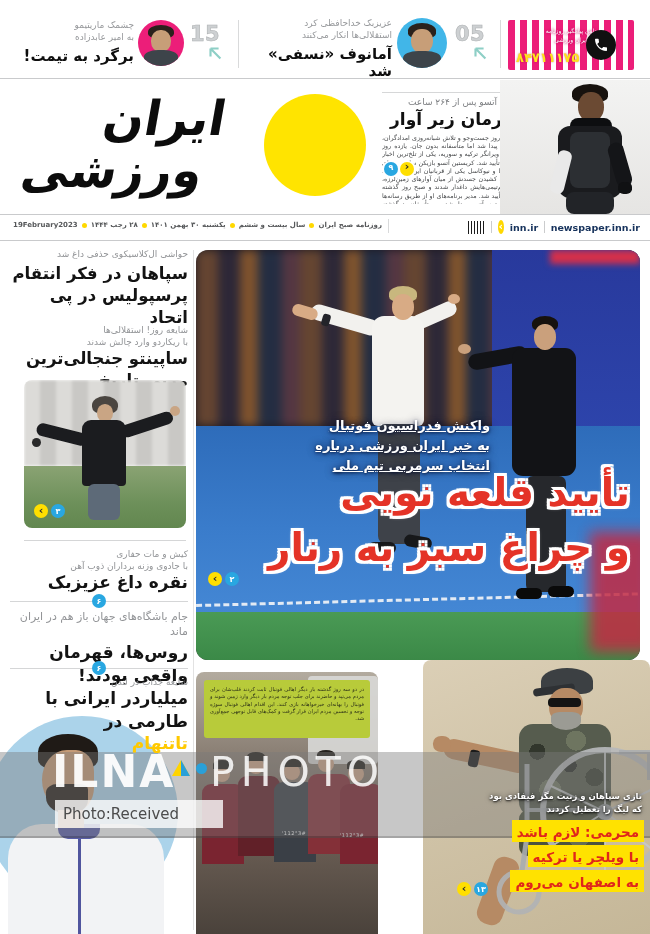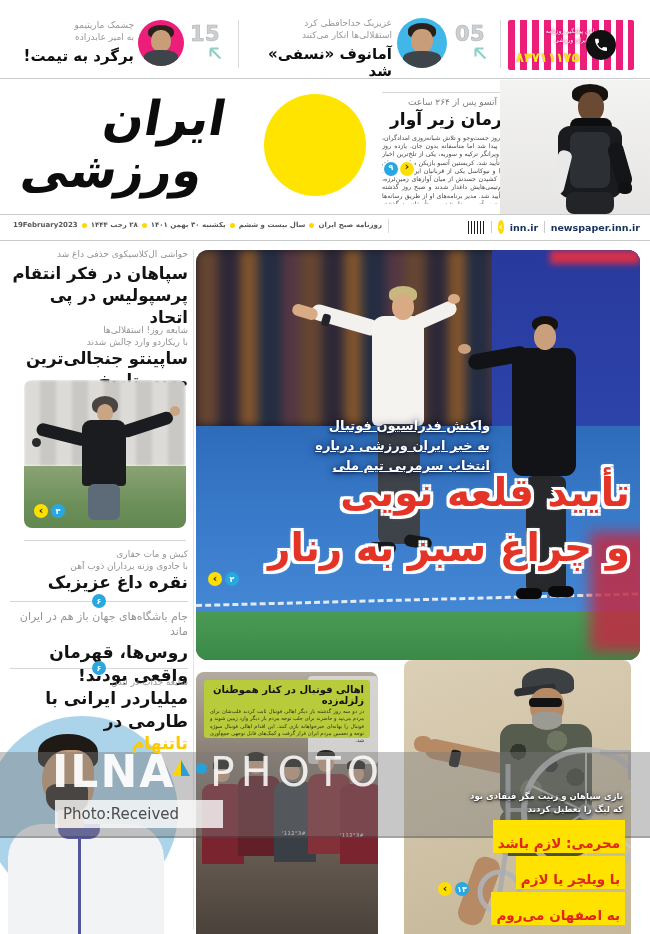--- a/index.html
+++ b/index.html
@@ -138,21 +138,21 @@
   .cw-head{position:absolute;width:16px;height:16px;border-radius:50%;background:#caa287;}
   .cw-cap{position:absolute;width:18px;height:9px;border-radius:50% 50% 0 0;background:#25211d;}
   .cw-body{position:absolute;width:42px;height:80px;border-radius:9px 9px 0 0;}
   .cw-j1{background:#7a2430;} .cw-j2{background:#612028;} .cw-j3{background:#843038;} .cw-j4{background:#3a3f46;}
   .cw-jtext{position:absolute;font-size:5px;color:#eee;letter-spacing:.5px;}
   .gbox{position:absolute;left:204px;top:680px;width:166px;height:58px;background:#b8cb3a;border-radius:3px;box-sizing:border-box;
         padding:4px 6px;z-index:6;}
   .gbox-title{font-size:10px;font-weight:900;color:#121212;direction:rtl;text-align:right;line-height:1.1;}
   .gbox-body{margin-top:2px;font-size:5.2px;line-height:1.4;color:#2e3218;direction:rtl;text-align:justify;}
   
-  .wc{position:absolute;left:404px;top:660px;width:227px;height:274px;border-radius:8px 8px 0 0;overflow:hidden;
+  .wc{position:absolute;left:423px;top:660px;width:227px;height:274px;border-radius:8px 8px 0 0;overflow:hidden;
       background:linear-gradient(160deg,#dbcfb6,#cfc2a6 50%,#c5b798);}
   .wc-cap{position:absolute;left:118px;top:8px;width:52px;height:26px;border-radius:50% 50% 22% 22%;background:#3c4043;}
   .wc-brim{position:absolute;left:110px;top:26px;width:42px;height:8px;border-radius:4px;background:#2e3134;transform:rotate(-8deg);}
   .wc-face{position:absolute;left:126px;top:28px;width:34px;height:36px;border-radius:45%;background:#b68a64;}
   .wc-glasses{position:absolute;left:125px;top:38px;width:33px;height:9px;border-radius:4px;background:#131313;}
   .wc-beard{position:absolute;left:128px;top:52px;width:30px;height:18px;border-radius:30% 30% 50% 50%;background:#9b9b94;}
   .wc-torso{position:absolute;left:96px;top:64px;width:92px;height:92px;border-radius:14px;background-color:#565c4e;
       background-image:radial-gradient(circle at 20% 30%,#31362c 0 8px,transparent 8px),
                        radial-gradient(circle at 62% 18%,#6e7560 0 10px,transparent 10px),
                        radial-gradient(circle at 82% 58%,#3a3f33 0 9px,transparent 9px),
@@ -163,21 +163,21 @@
   .wc-hand{position:absolute;left:10px;top:76px;width:18px;height:16px;border-radius:45%;background:#b68a64;}
   .wc-shorts{position:absolute;left:96px;top:150px;width:86px;height:46px;border-radius:9px;background-color:#4c523f;
       background-image:radial-gradient(circle at 30% 40%,#2f342a 0 9px,transparent 9px),
                        radial-gradient(circle at 70% 60%,#656c55 0 10px,transparent 10px);}
   .wc-legL{position:absolute;left:62px;top:196px;width:26px;height:70px;border-radius:11px;background:#b68a64;transform:rotate(20deg);}
   .wc-frame-svg{position:absolute;left:0;top:0;width:247px;height:274px;}
   .wc-kicker{position:absolute;right:8px;top:130px;direction:rtl;text-align:right;font-size:8.5px;font-weight:700;color:#fff;
       line-height:1.55;z-index:25;text-shadow:0 1px 2px rgba(0,0,0,.9),0 0 5px rgba(0,0,0,.65);}
   .wc-heads{position:absolute;right:6px;top:157px;direction:rtl;text-align:right;z-index:25;}
   .chip{display:inline-block;background:#ffe200;color:#e0261b;font-weight:900;font-size:13.5px;line-height:1.25;
-        padding:15px 5px 1px;margin-top:3px;}
+        padding:4px 5px 1px;margin-top:3px;}
   .wc-badges{position:absolute;left:14px;top:222px;display:flex;gap:3px;z-index:25;padding-left:20px;}
   
   .wm-band{position:absolute;left:0;top:752px;width:650px;height:84px;background:rgba(122,122,122,.42);z-index:20;}
   .wm-ilna{position:absolute;left:52px;top:746px;font-size:44px;font-weight:800;color:rgba(255,255,255,.93);letter-spacing:2px;z-index:21;}
   .wm-tri{position:absolute;left:172px;top:760px;width:0;height:0;border-left:9px solid transparent;border-right:9px solid transparent;
           border-bottom:16px solid #ffd400;z-index:22;}
   .wm-tri2{position:absolute;left:181px;top:760px;width:0;height:0;border-left:0 solid transparent;border-right:9px solid transparent;
           border-bottom:16px solid #2aa0d8;z-index:22;}
   .wm-dot{position:absolute;left:196px;top:763px;width:11px;height:11px;border-radius:50%;background:#2aa0d8;z-index:22;}
   .wm-photo{position:absolute;left:210px;top:748px;font-size:41px;font-weight:400;color:rgba(255,255,255,.85);letter-spacing:6px;z-index:21;}
@@ -421,21 +421,20 @@
     <div class="cw-cap" style="left:151px;top:88px;"></div>
     <div class="cw-body cw-j1" style="left:6px;top:112px;"></div>
     <div class="cw-body cw-j2" style="left:42px;top:104px;"></div>
     <div class="cw-body cw-j4" style="left:78px;top:110px;"></div>
     <div class="cw-body cw-j3" style="left:112px;top:102px;"></div>
     <div class="cw-body cw-j1" style="left:144px;top:112px;"></div>
     <div class="cw-jtext" style="left:86px;top:158px;">'112°3#</div>
     <div class="cw-jtext" style="left:144px;top:160px;">'112°3#</div>
   </div>
   <div class="gbox">
-    <div class="gbox-title">اهالی فوتبال در کنار هموطنان زلزله‌زده</div>
     <div class="gbox-body">در دو سه روز گذشته بار دیگر اهالی فوتبال ثابت کردند قلب‌شان برای مردم می‌تپد و حاضرند برای جلب توجه مردم بار دیگر وارد زمین شوند و فوتبال را بهانه‌ای خیرخواهانه بازی کنند. این اقدام اهالی فوتبال سوژه توجه و تحسین مردم ایران قرار گرفت و کمک‌های قابل توجهی جمع‌آوری شد.</div>
   </div>
 
   <div class="wc">
     <div class="wc-armR"></div>
     <div class="wc-band"></div>
     <div class="wc-hand"></div>
     <div class="wc-torso"></div>
     <div class="wc-shorts"></div>
     <div class="wc-legL"></div>
@@ -459,21 +458,21 @@
       <path d="M104 104 L104 176 L96 232" fill="none" stroke="#a8acaf" stroke-width="5" opacity="0.9"></path>
       <path d="M104 150 H182" fill="none" stroke="#a8acaf" stroke-width="4" opacity="0.85"></path>
       <path d="M196 92 H226 V120" fill="none" stroke="#a8acaf" stroke-width="4" opacity="0.85"></path>
     </svg>
     <div class="wc-kicker">
       <div>بازی سپاهان و زنیت مگر فیفادی بود</div>
       <div>که لیگ را تعطیل کردند</div>
     </div>
     <div class="wc-heads">
       <div><span class="chip">محرمی: لازم باشد</span></div>
-      <div><span class="chip">با ویلچر یا لازم</span></div>
+      <div><span class="chip">با ویلچر یا ترکیه</span></div>
       <div><span class="chip">به اصفهان می‌روم</span></div>
     </div>
     <div class="wc-badges">
       <span class="b-yellow"></span>
       <span class="b-blue">۱۳</span>
     </div>
   </div>
 
   <div class="wm-band"></div>
   <div class="wm-ilna">ILNA</div>

